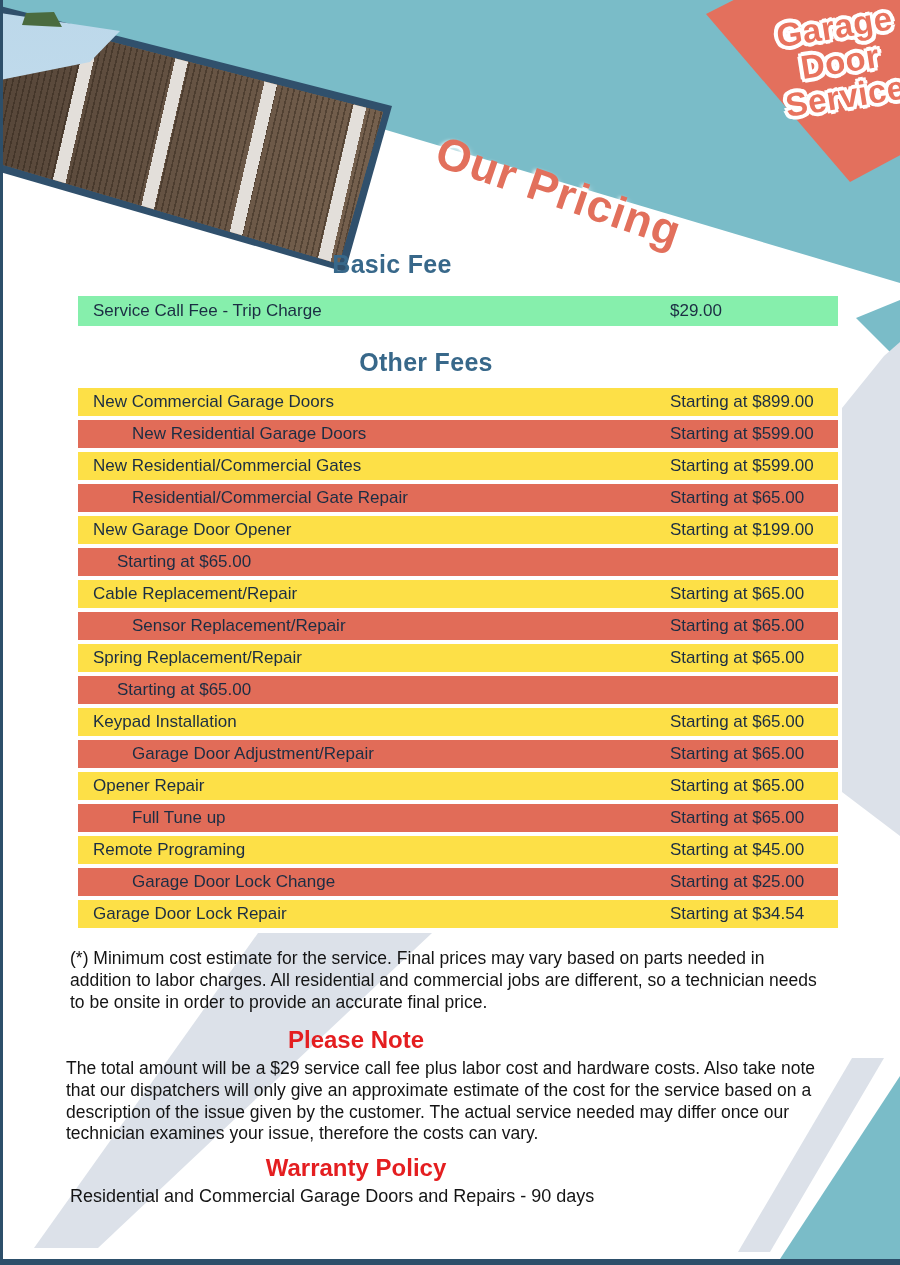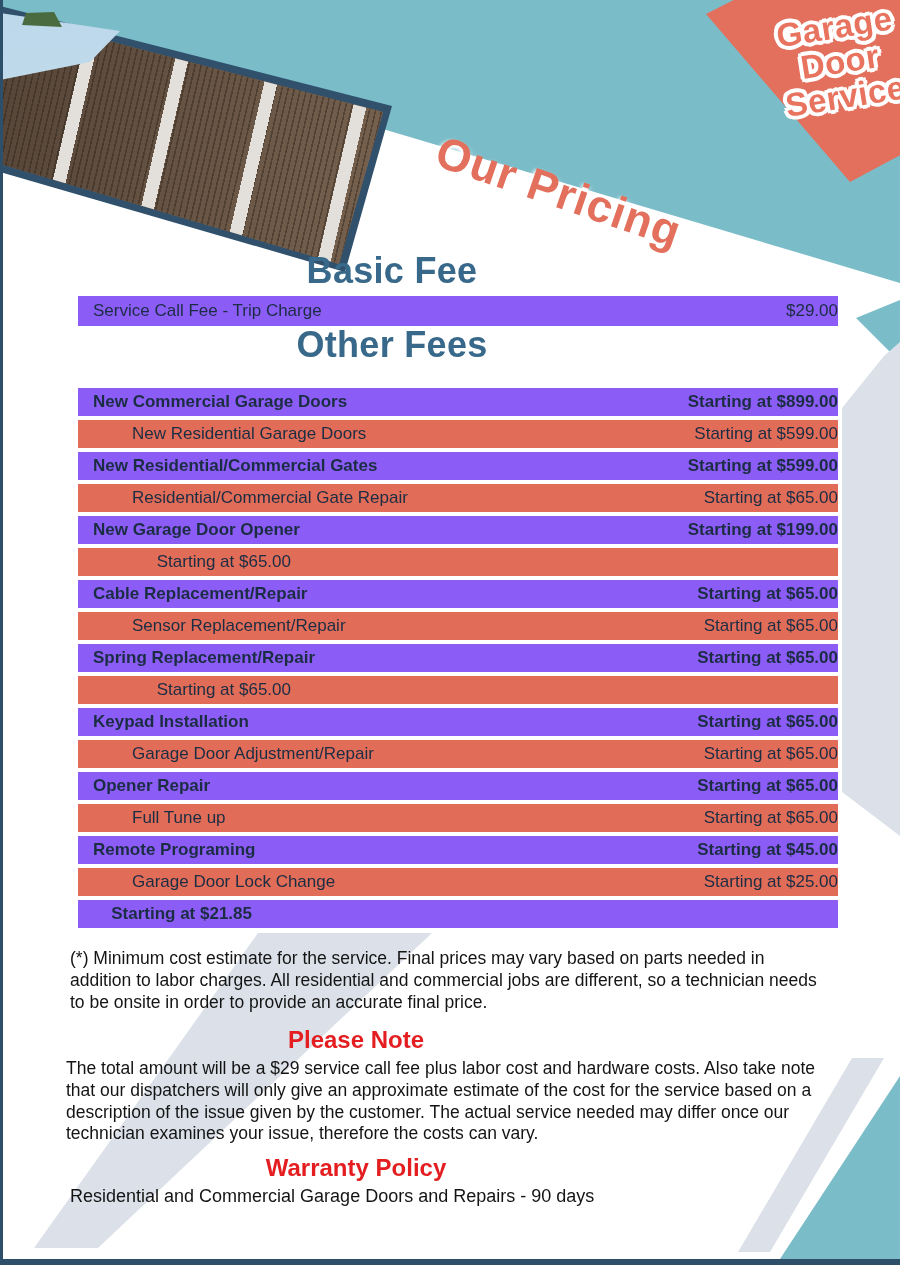--- a/index.html
+++ b/index.html
@@ -54,37 +54,37 @@
 
   
   .our-pricing{
     position:absolute;left:446px;top:126px;transform:rotate(19deg);transform-origin:0 0;
     font-size:45px;font-weight:bold;color:#e2705c;white-space:nowrap;letter-spacing:1px;
     text-shadow:0 3px 0 rgba(255,255,255,.85),2px 5px 6px rgba(255,255,255,.9),
       -2px 2px 4px rgba(255,255,255,.8);}
 
   
   .section-heading{position:absolute;left:0;width:784px;text-align:center;
-    font-size:36px;font-weight:bold;color:#38688a;letter-spacing:.3px;}
+    font-size:25px;font-weight:bold;color:#38688a;letter-spacing:.3px;}
   .h-basic{top:250px;}
-  .h-other{top:324px;}
+  .h-other{top:348px;margin-left:34px;}
   .red-heading{position:absolute;left:0;width:712px;text-align:center;
     font-size:24px;font-weight:bold;color:#e41e20;}
   .h-please{top:1026px;}
   .h-warranty{top:1154px;}
 
   
   .fee-row{display:flex;align-items:center;height:28px;background:#79bac7;
     font-size:17px;color:#1b2d43;}
   .fee-row .label{flex:1;padding-left:15px;white-space:nowrap;}
-  .fee-row .price{width:168px;text-align:right;white-space:nowrap;margin-left:6px;}
+  .fee-row .price{width:168px;text-align:left;white-space:nowrap;}
   .fee-row.coral{background:#e16c58;padding-left:39px;}
-  .fee-row.teal{background:#8b5cf6;font-weight:bold;}
+  .fee-row.teal{background:#fde047;}
   .basic-row-wrap{position:absolute;left:78px;top:296px;width:760px;}
-  .basic-row-wrap .fee-row{height:30px;background:#8b5cf6;}
+  .basic-row-wrap .fee-row{height:30px;background:#86efac;}
   .other-rows{position:absolute;left:78px;top:388px;width:760px;
     display:flex;flex-direction:column;gap:4px;}
 
   
   .para{position:absolute;left:70px;width:760px;text-align:left;
     font-size:17.5px;line-height:21.8px;color:#141414;}
   .p-disclaimer{top:948px;}
   .p-note{top:1058px;left:66px;width:768px;}
   .p-warranty{top:1186px;font-size:18px;}
 </style>
@@ -185,21 +185,22 @@
       </div>
       <div class="fee-row teal">
         <span class="label">Remote Programing</span>
         <span class="price">Starting at $45.00</span>
       </div>
       <div class="fee-row coral">
         <span class="label">Garage Door Lock Change</span>
         <span class="price">Starting at $25.00</span>
       </div>
       <div class="fee-row teal">
-        <span class="price">Starting at $21.85</span>
+        <span class="label">Garage Door Lock Repair</span>
+        <span class="price">Starting at $34.54</span>
       </div>
     </div>
 
   <div class="para p-disclaimer">(*) Minimum cost estimate for the service. Final prices may vary based on parts needed in addition to labor charges. All residential and commercial jobs are different, so a technician needs to be onsite in order to provide an accurate final price.</div>
 
   <div class="red-heading h-please">Please Note</div>
 
   <div class="para p-note">The total amount will be a $29 service call fee plus labor cost and hardware costs. Also take note that our dispatchers will only give an approximate estimate of the cost for the service based on a description of the issue given by the customer. The actual service needed may differ once our technician examines your issue, therefore the costs can vary.</div>
 
   <div class="red-heading h-warranty">Warranty Policy</div>

